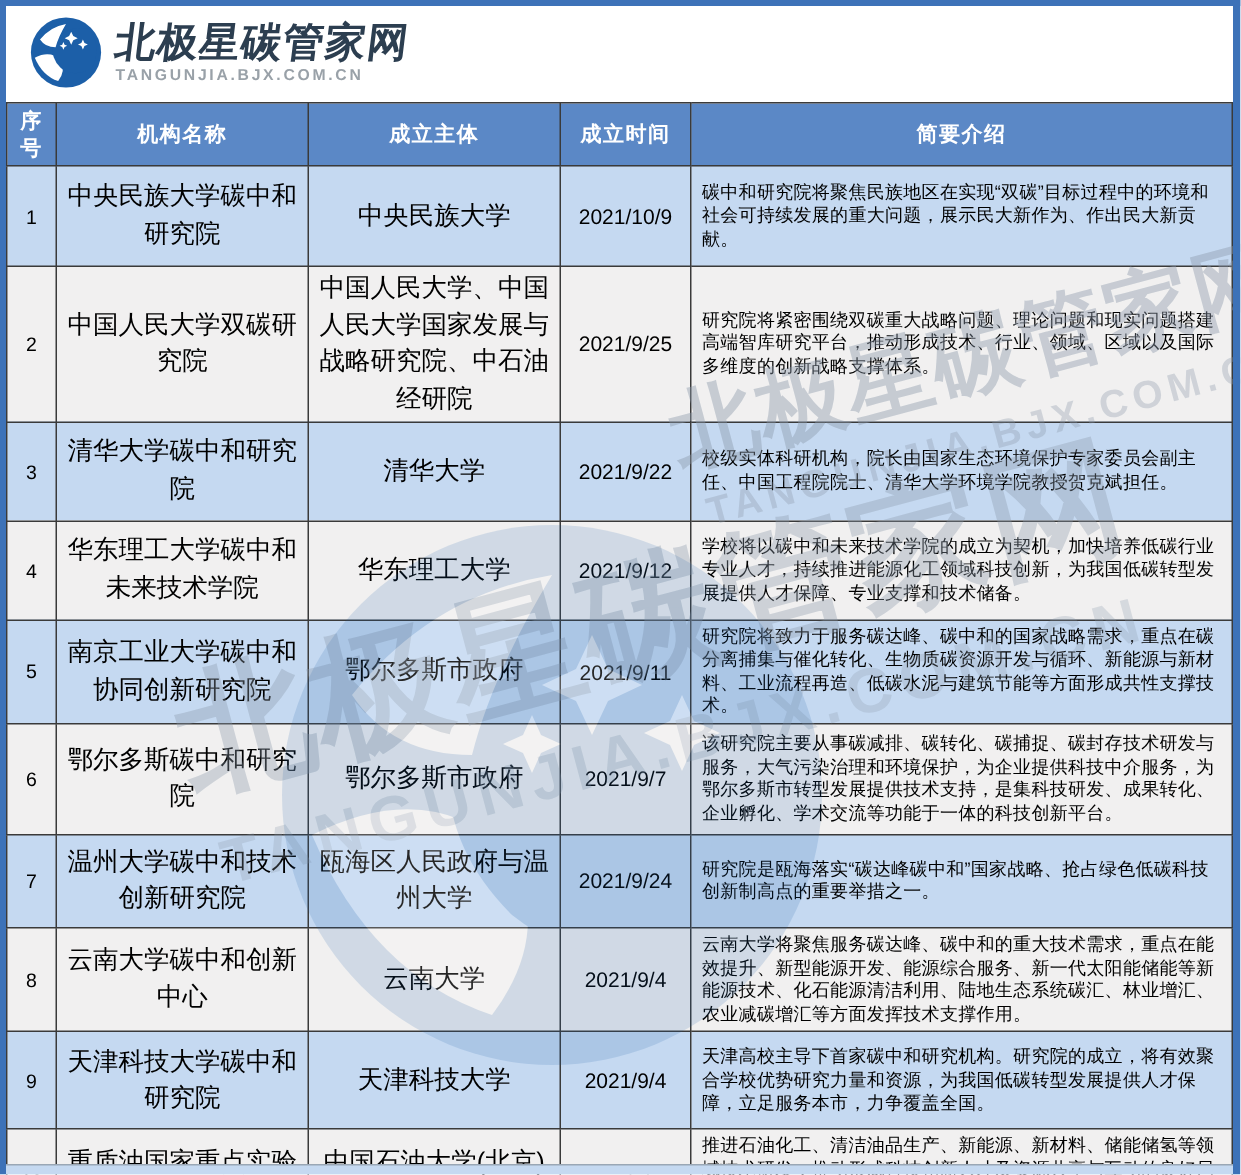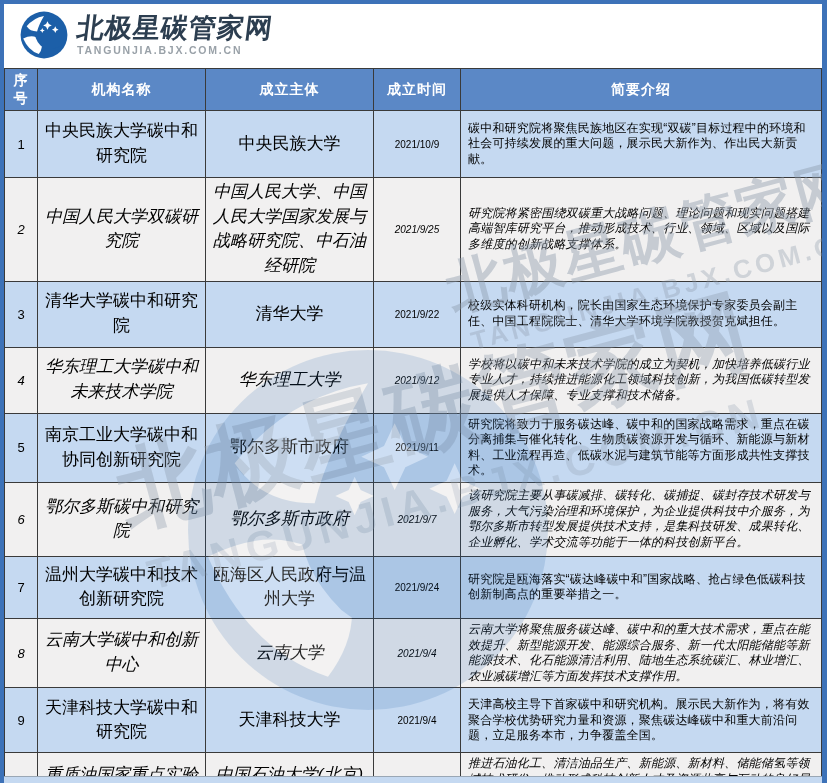--- a/index.html
+++ b/index.html
@@ -41,24 +41,24 @@
     border-collapse:collapse;table-layout:fixed;z-index:1;
   }
   table.summary,.summary th,.summary td{border:1px solid #3a3a3a;}
   .summary thead tr{height:42px;margin-top:27px;}
   .summary th{
     background:#5b88c6;color:#ffffff;font-size:14px;font-weight:bold;
     text-align:center;vertical-align:middle;padding:2px 3px;letter-spacing:1px;
   }
   .summary td{color:#000000;vertical-align:middle;}
   .row-blue td{background:#c5d9f1;}
-  .row-gray td{background:#f1f0f0;font-style:italic;}
+  .row-gray td{background:#f1f0f0;}
   .td-no{text-align:center;font-size:13px;padding:2px;}
   .td-name,.td-founder{text-align:center;font-size:17px;padding:2px 5px;line-height:1.45;}
-  .td-date{text-align:center;font-size:10px;padding:2px 3px;}
+  .td-date{text-align:center;font-size:14px;padding:2px 3px;}
   .td-intro{
     text-align:left;font-size:12px;line-height:1.3;color:#3d3d3d;
     padding:3px 7px;letter-spacing:0.2px;
   }
 
   
   .bottom-strip{
     position:absolute;left:4px;bottom:0;width:818px;height:6px;
     background:#c5d9f1;border-top:1px solid #9aa7b5;z-index:3;
   }
@@ -173,21 +173,21 @@
         <td class="td-name">云南大学碳中和创新中心</td>
         <td class="td-founder">云南大学</td>
         <td class="td-date">2021/9/4</td>
         <td class="td-intro">云南大学将聚焦服务碳达峰、碳中和的重大技术需求，重点在能效提升、新型能源开发、能源综合服务、新一代太阳能储能等新能源技术、化石能源清洁利用、陆地生态系统碳汇、林业增汇、农业减碳增汇等方面发挥技术支撑作用。</td>
       </tr>
       <tr class="row-blue" style="height: 65px;">
         <td class="td-no">9</td>
         <td class="td-name">天津科技大学碳中和研究院</td>
         <td class="td-founder">天津科技大学</td>
         <td class="td-date">2021/9/4</td>
-        <td class="td-intro">天津高校主导下首家碳中和研究机构。展示民大新作为，将有效聚合学校优势研究力量和资源，聚焦碳达峰碳中和重大前沿问题，立足服务本市，力争覆盖全国。</td>
+        <td class="td-intro">天津高校主导下首家碳中和研究机构。研究院的成立，将有效聚合学校优势研究力量和资源，为我国低碳转型发展提供人才保障，立足服务本市，力争覆盖全国。</td>
       </tr>
       <tr class="row-gray" style="height: 64px;">
         <td class="td-no">10</td>
         <td class="td-name">重质油国家重点实验室碳中和联合研究院</td>
         <td class="td-founder">中国石油大学(北京)与东营市政府</td>
         <td class="td-date">2021/8/31</td>
         <td class="td-intro">推进石油化工、清洁油品生产、新能源、新材料、储能储氢等领域技术研发，推动形成科技创新人才及资源共享与互动的良好局面，促进科技成果在东营落地，助力我市经济转型升级和中国石油大学（北京）高质量发展。</td>
       </tr>
     </tbody>
 </table>

